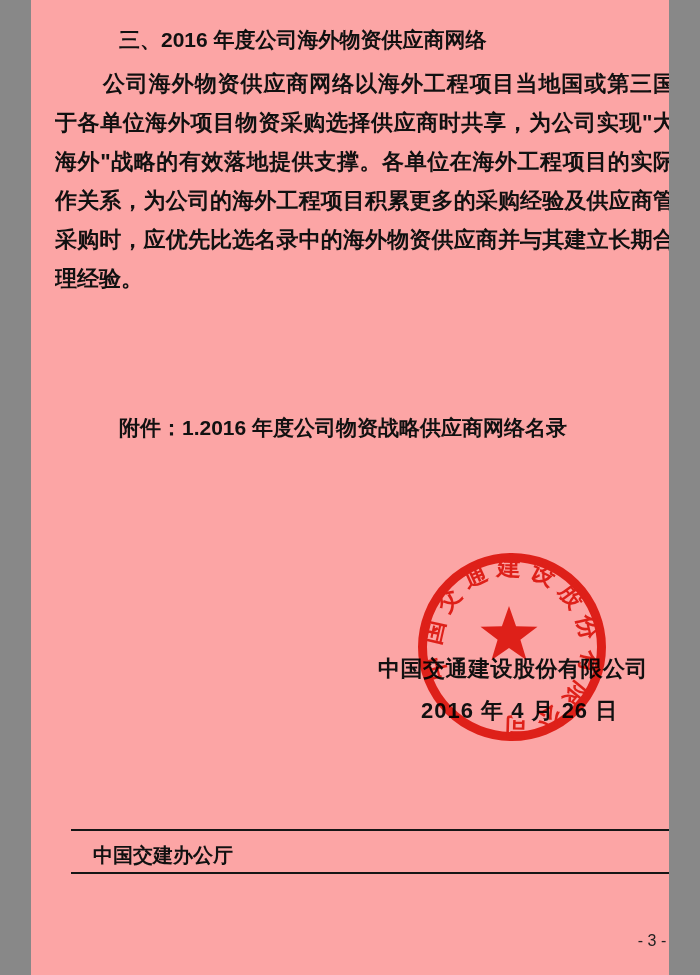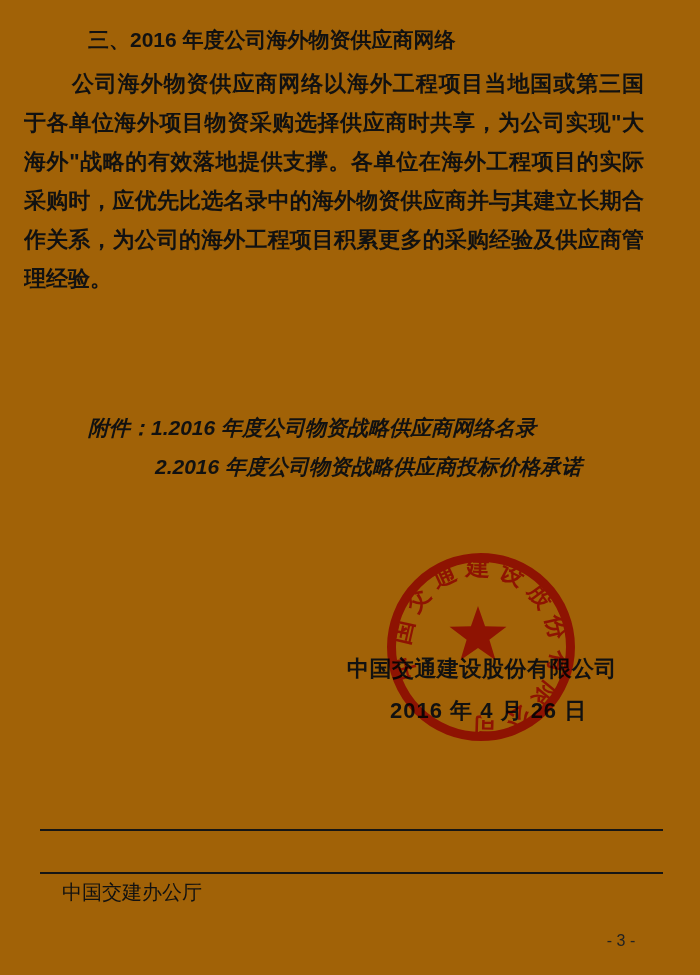--- a/index.html
+++ b/index.html
@@ -1,21 +1,21 @@
 <!DOCTYPE html>
 <html><head>
 <meta charset="utf-8">
 <style>
   html, body { margin: 0; padding: 0; background: #888; }
   .page {
     position: relative;
-    width: 700px;
+    width: 638px;
     height: 975px;
     margin: 0 auto;
-    background: #a16207;
+    background: #fca5a5;
     font-family: "Liberation Sans", sans-serif;
     color: #111111;
     overflow: hidden;
   }
   .abs { position: absolute; }
 
   .heading {
     top: 24px; left: 40px; width: 620px;
     padding-left: 48px; box-sizing: border-box;
     font-size: 21px; line-height: 32px; font-weight: 700;
@@ -24,61 +24,60 @@
   .para { top: 64px; left: 24px; width: 620px; font-size: 22px; font-weight: 600; }
   .para .line {
     height: 39px; line-height: 39px;
     text-align: justify; text-align-last: justify;
     overflow: hidden; white-space: nowrap;
   }
   .para .line.first { text-indent: 48px; }
   .para .line.last { text-align: left; text-align-last: left; }
 
   .atts { top: 408px; left: 40px; width: 620px; font-size: 21px; font-weight: 600; }
-  .atts .line { height: 39px; line-height: 39px; white-space: nowrap; font-style: italic; }
+  .atts .line { height: 39px; line-height: 39px; white-space: nowrap; }
   .atts .line.head { padding-left: 48px; }
   .atts .line.cont { padding-left: 115px; }
 
   .sig-company { top: 654px; left: 347px; font-size: 22px; font-weight: 600; letter-spacing: 0.5px; white-space: nowrap; }
   .sig-date   { top: 696px; left: 390px; font-size: 22px; font-weight: 600; letter-spacing: 1px; white-space: nowrap; }
 
   .seal { top: 547px; left: 381px; width: 200px; height: 200px; mix-blend-mode: multiply; opacity: 0.95; }
 
   .rule { left: 40px; width: 623px; height: 2px; background: #151515; }
   .rule.top { top: 829px; }
   .rule.bottom { top: 872px; }
 
   .footer-row {
-    top: 876px; left: 40px; width: 623px;
+    top: 839px; left: 40px; width: 623px;
     display: flex; justify-content: space-between; align-items: center;
     box-sizing: border-box; padding: 0 8px 0 22px;
-    font-size: 20px; font-weight: 400; line-height: 32px; white-space: nowrap;
+    font-size: 20px; font-weight: 700; line-height: 32px; white-space: nowrap;
   }
 
   .page-num { top: 932px; left: 596px; width: 50px; text-align: center; font-size: 16px; color: #222; }
 </style>
 </head>
 <body>
 
 <div class="page">
 
   <div class="abs heading">三、2016 年度公司海外物资供应商网络</div>
 
   <div class="abs para">
     <div class="line first">公司海外物资供应商网络以海外工程项目当地国或第三国</div>
     <div class="line">于各单位海外项目物资采购选择供应商时共享，为公司实现"大</div>
     <div class="line">海外"战略的有效落地提供支撑。各单位在海外工程项目的实际</div>
+    <div class="line">作关系，为公司的海外工程项目积累更多的采购经验及供应商管</div>
     <div class="line">采购时，应优先比选名录中的海外物资供应商并与其建立长期合</div>
-    <div class="line">作关系，为公司的海外工程项目积累更多的采购经验及供应商管</div>
     <div class="line last">理经验。</div>
   </div>
 
   <div class="abs atts">
     <div class="line head"><span>附件：</span><span>1.2016 年度公司物资战略供应商网络名录</span></div>
-    <div class="line cont">2.2016 年度公司物资战略供应商投标价格承诺</div>
   </div>
 
   <div class="abs sig-company">中国交通建设股份有限公司</div>
   <div class="abs sig-date">2016 年 4 月 26 日</div>
 
   <svg class="abs seal" viewBox="0 0 200 200" xmlns="http://www.w3.org/2000/svg">
     <circle cx="100" cy="100" r="89.5" fill="none" stroke-width="9" stroke="#e0261a"></circle>
     <polygon points="97,59 104.1,79.3 125.5,79.7 108.4,92.7 114.6,113.3 97,101 79.4,113.3 85.6,92.7 68.5,79.7 89.9,79.3" fill="#e0261a"></polygon>
     <path id="sealArc" d="M 36.6 129.6 A 70 70 0 1 1 163.4 70.4 A 70 70 0 1 1 36.6 129.6" fill="none"></path>
     <text font-size="24" font-weight="600" letter-spacing="8" font-family="Liberation Sans, sans-serif" fill="#e0261a">

